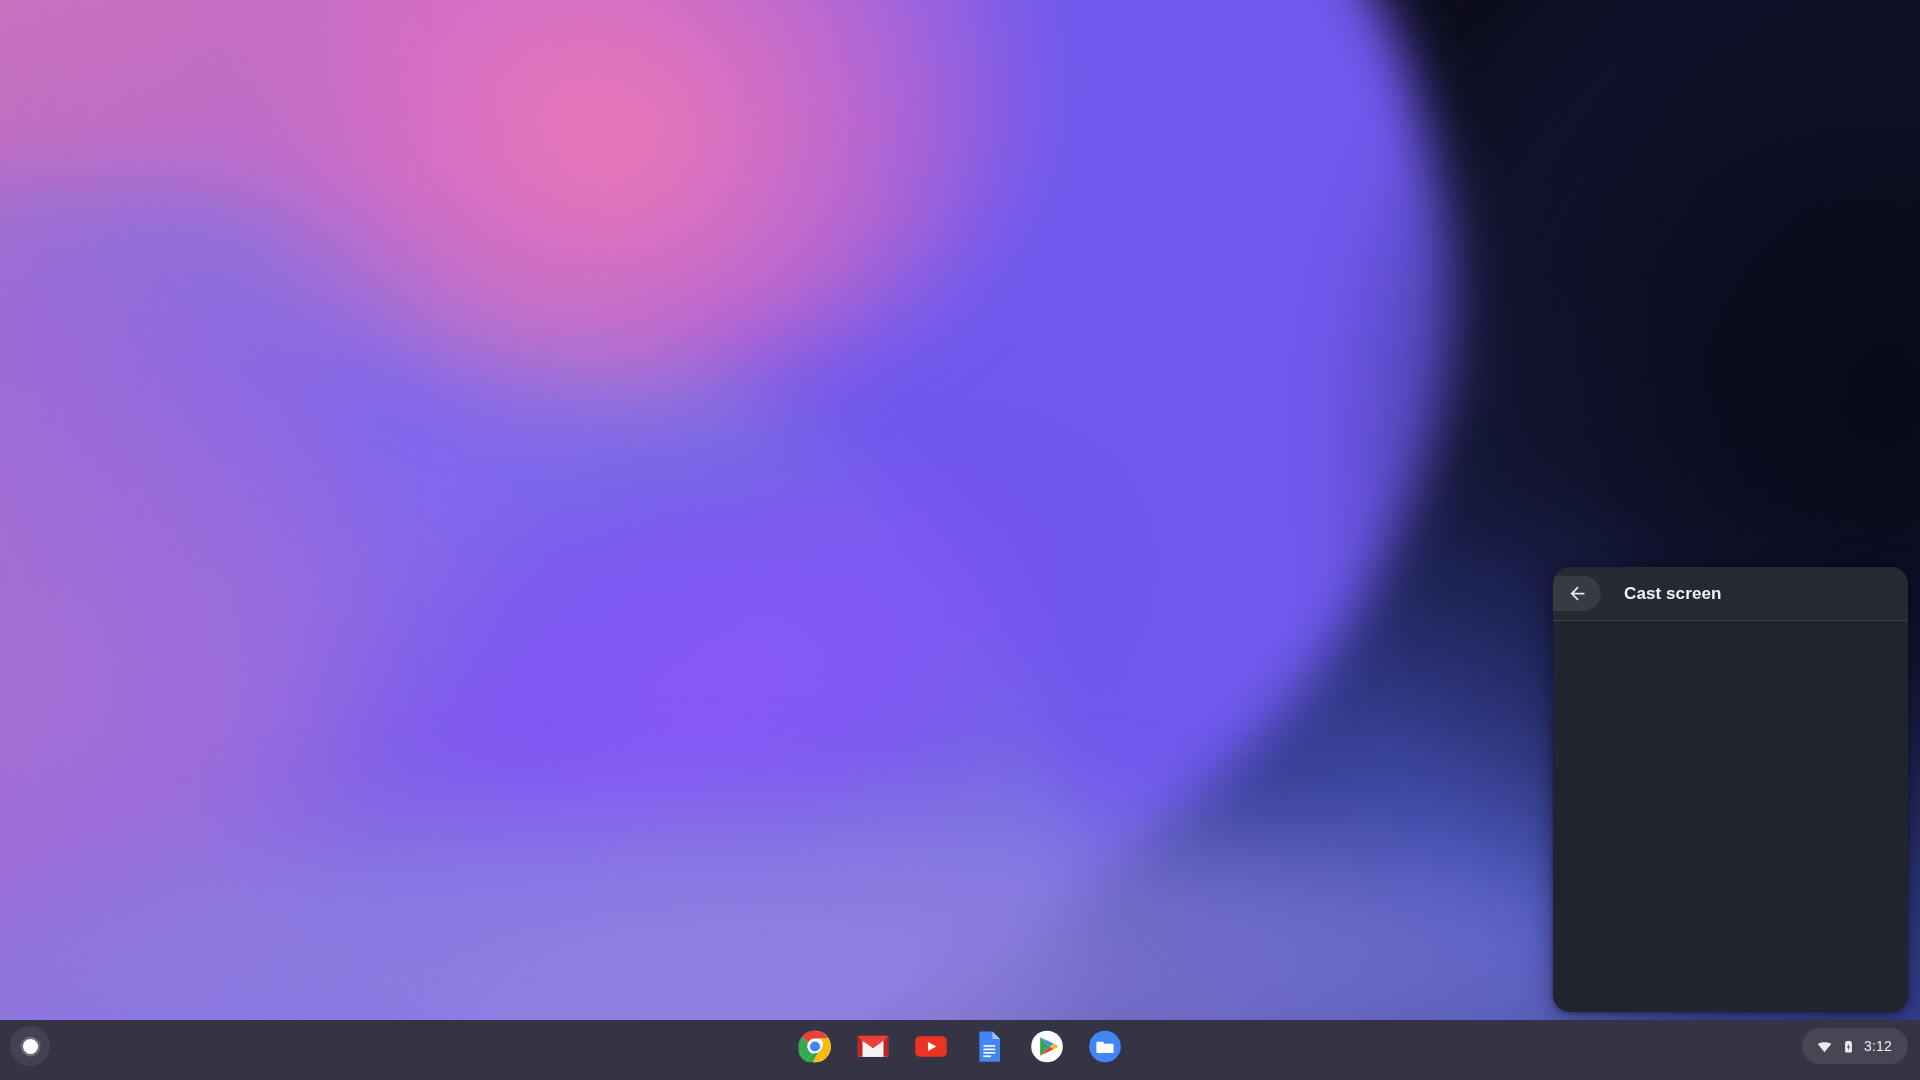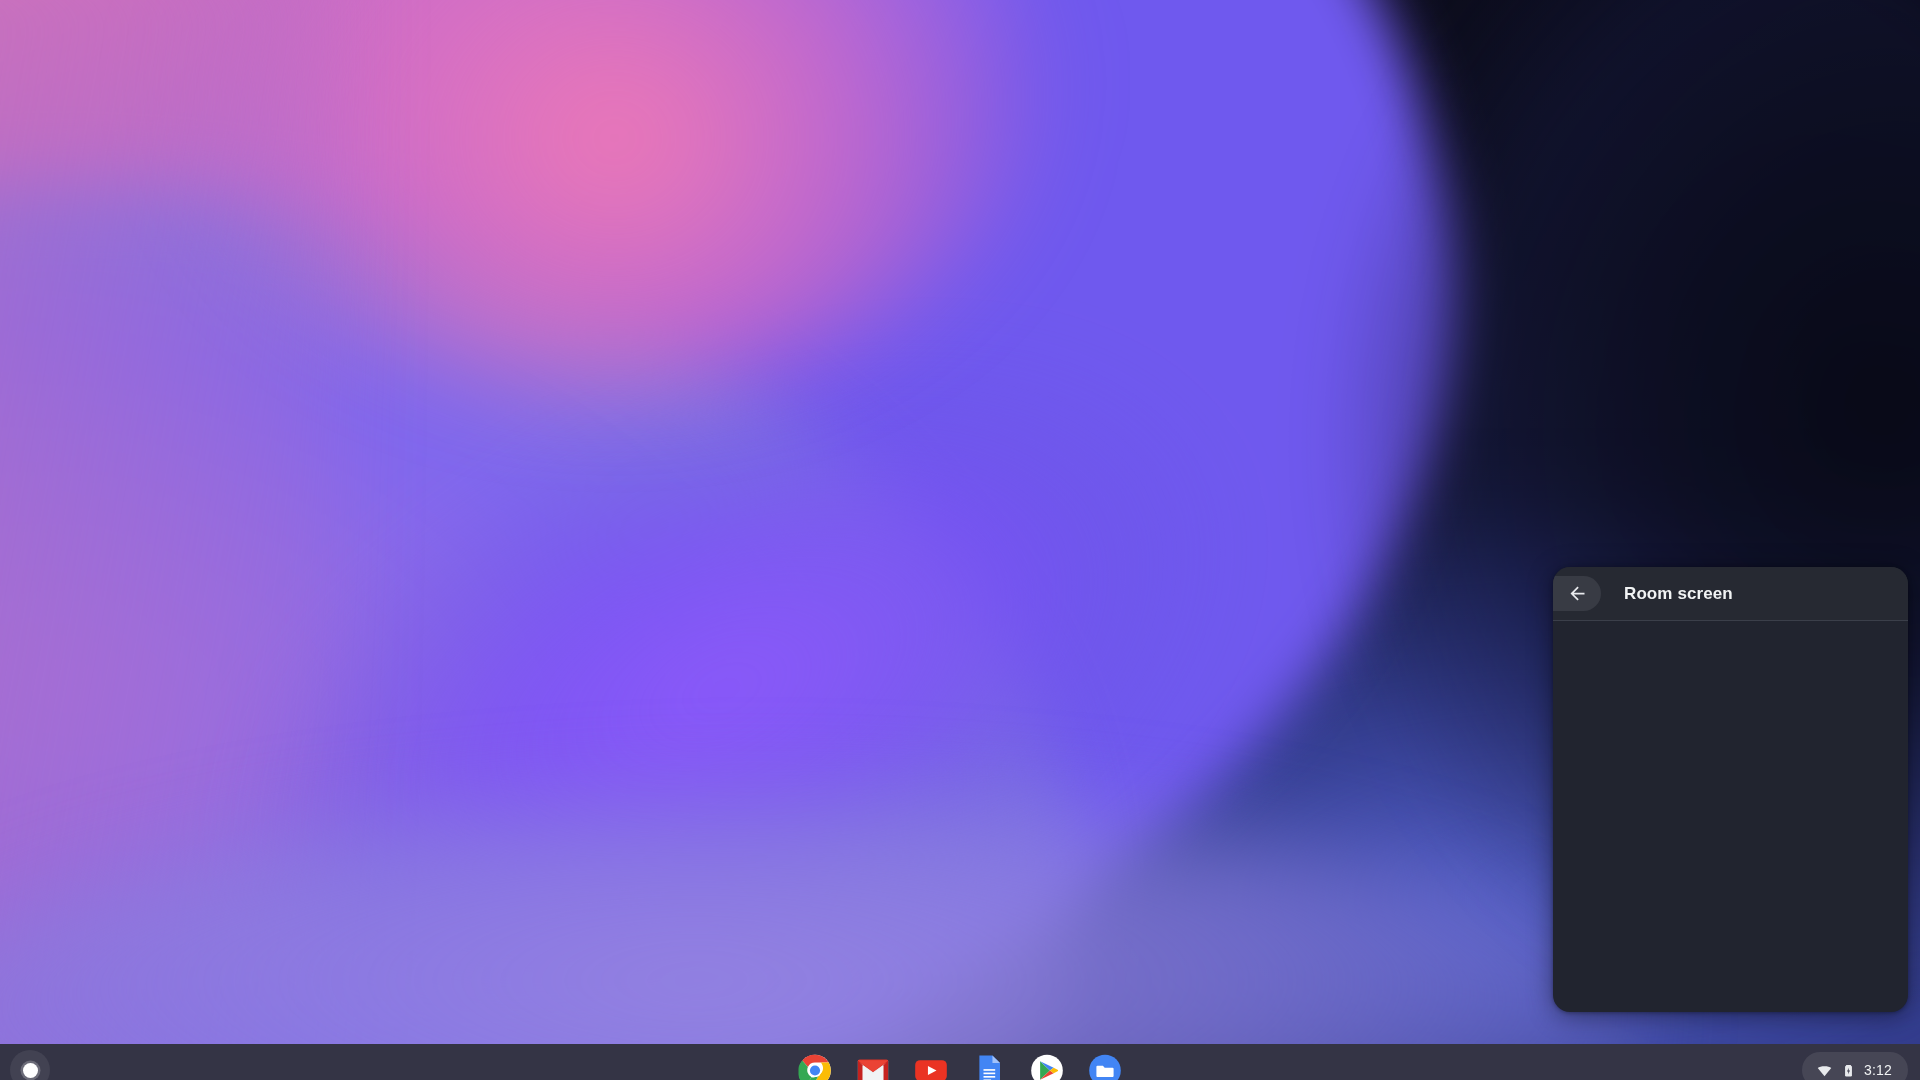--- a/index.html
+++ b/index.html
@@ -134,21 +134,21 @@
   .device-label {
     margin-left:23px;
     font-size:13px;
     color:#dfe1e5;
     letter-spacing:0.15px;
   }
 
   
   #shelf {
     position:absolute; left:0; bottom:0;
-    width:1920px; height:36px;
+    width:1920px; height:60px;
     background:#343445;
   }
   #launcher {
     position:absolute; left:10px; top:6px;
     width:40px; height:40px; border-radius:50%;
     background:rgba(255,255,255,0.07);
     display:flex; align-items:center; justify-content:center;
     cursor:pointer;
   }
   #launcher .dot {
@@ -203,21 +203,21 @@
 <div id="cast-panel">
 
   <div class="panel-header">
     <div class="back-btn">
       <span>
         <svg width="21" height="21" viewBox="0 0 24 24">
           <path d="M20 11H7.8l5.6-5.6L12 4l-8 8 8 8 1.4-1.4L7.8 13H20z" fill="#e8eaed"></path>
         </svg>
       </span>
     </div>
-    <div class="panel-title">Room screen</div>
+    <div class="panel-title">Cast screen</div>
   </div>
 
   <div class="panel-sep"></div>
 
 
 </div>
 
 <div id="shelf">
 
   <div id="launcher">

